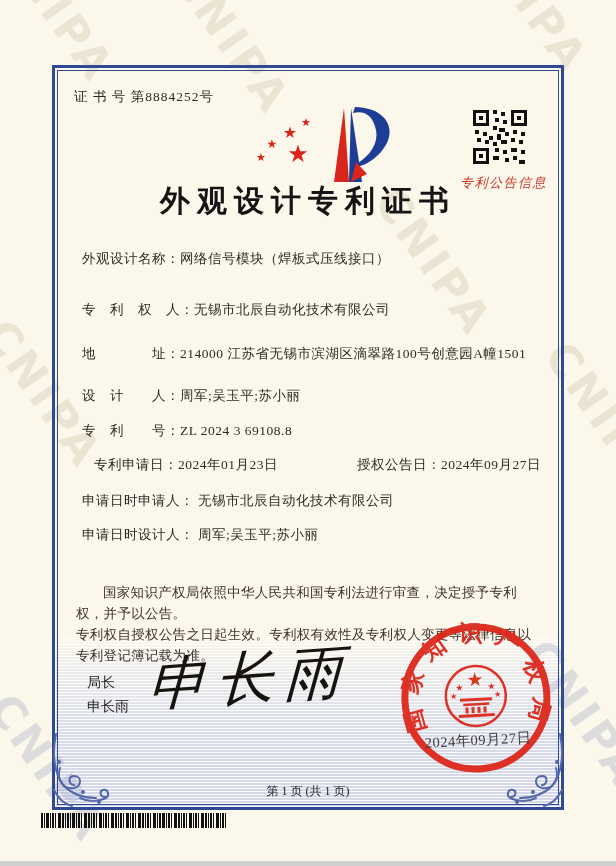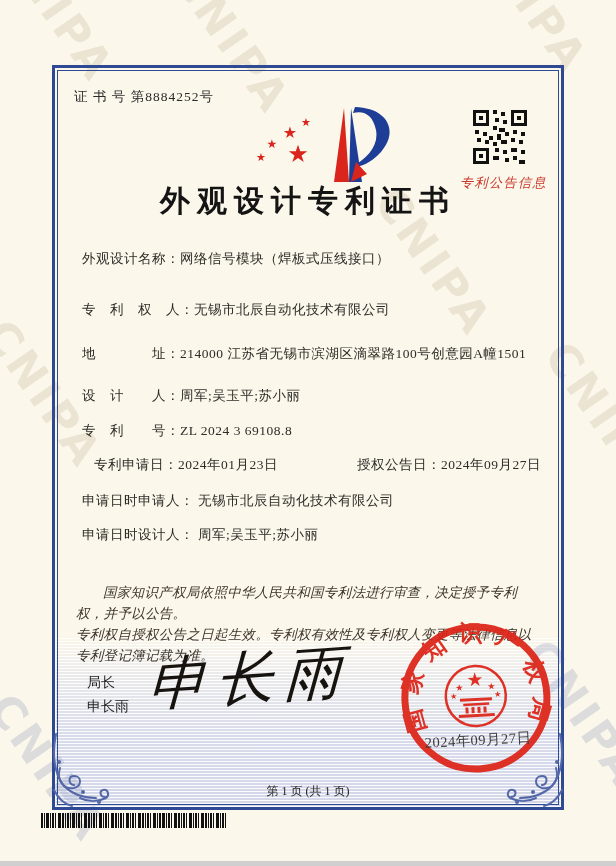--- a/index.html
+++ b/index.html
@@ -34,21 +34,21 @@
   .title{position:absolute;left:0;top:181px;width:616px;text-align:center;
          font-size:30px;font-weight:bold;color:#141414;letter-spacing:7px;}
 
   .fields{position:absolute;left:82px;top:250px;width:468px;font-size:13.5px;color:#2e2c29;}
   .row{position:absolute;left:0;white-space:nowrap;letter-spacing:0.5px;}
   .row .lab{color:#2e2c29;}
   .row .val{color:#2e2c29;}
   .col-right{position:absolute;left:263px;top:0;white-space:nowrap;}
 
   .statement{position:absolute;left:76px;top:582px;width:466px;font-size:13.5px;line-height:21px;
-             font-style:italic;color:#3c332a;letter-spacing:0.3px;}
+             color:#3c332a;letter-spacing:0.3px;}
   .statement .ln1{text-indent:2em;}
 
   .sig-title{position:absolute;left:87px;top:674px;font-size:14px;color:#1f1f1f;font-family:"Liberation Sans","DejaVu Sans",sans-serif;}
   .sig-name{position:absolute;left:87px;top:698px;font-size:14px;color:#1f1f1f;font-family:"Liberation Sans","DejaVu Sans",sans-serif;}
   .sig-hand{position:absolute;left:148px;top:640px;font-size:58px;font-style:italic;color:#17130f;
             letter-spacing:10px;transform:rotate(-4deg) skewX(-6deg);white-space:nowrap;}
 
   .seal{position:absolute;left:396px;top:618px;transform:rotate(-3deg);opacity:0.93;}
 
   .flourish{position:absolute;z-index:5;}

